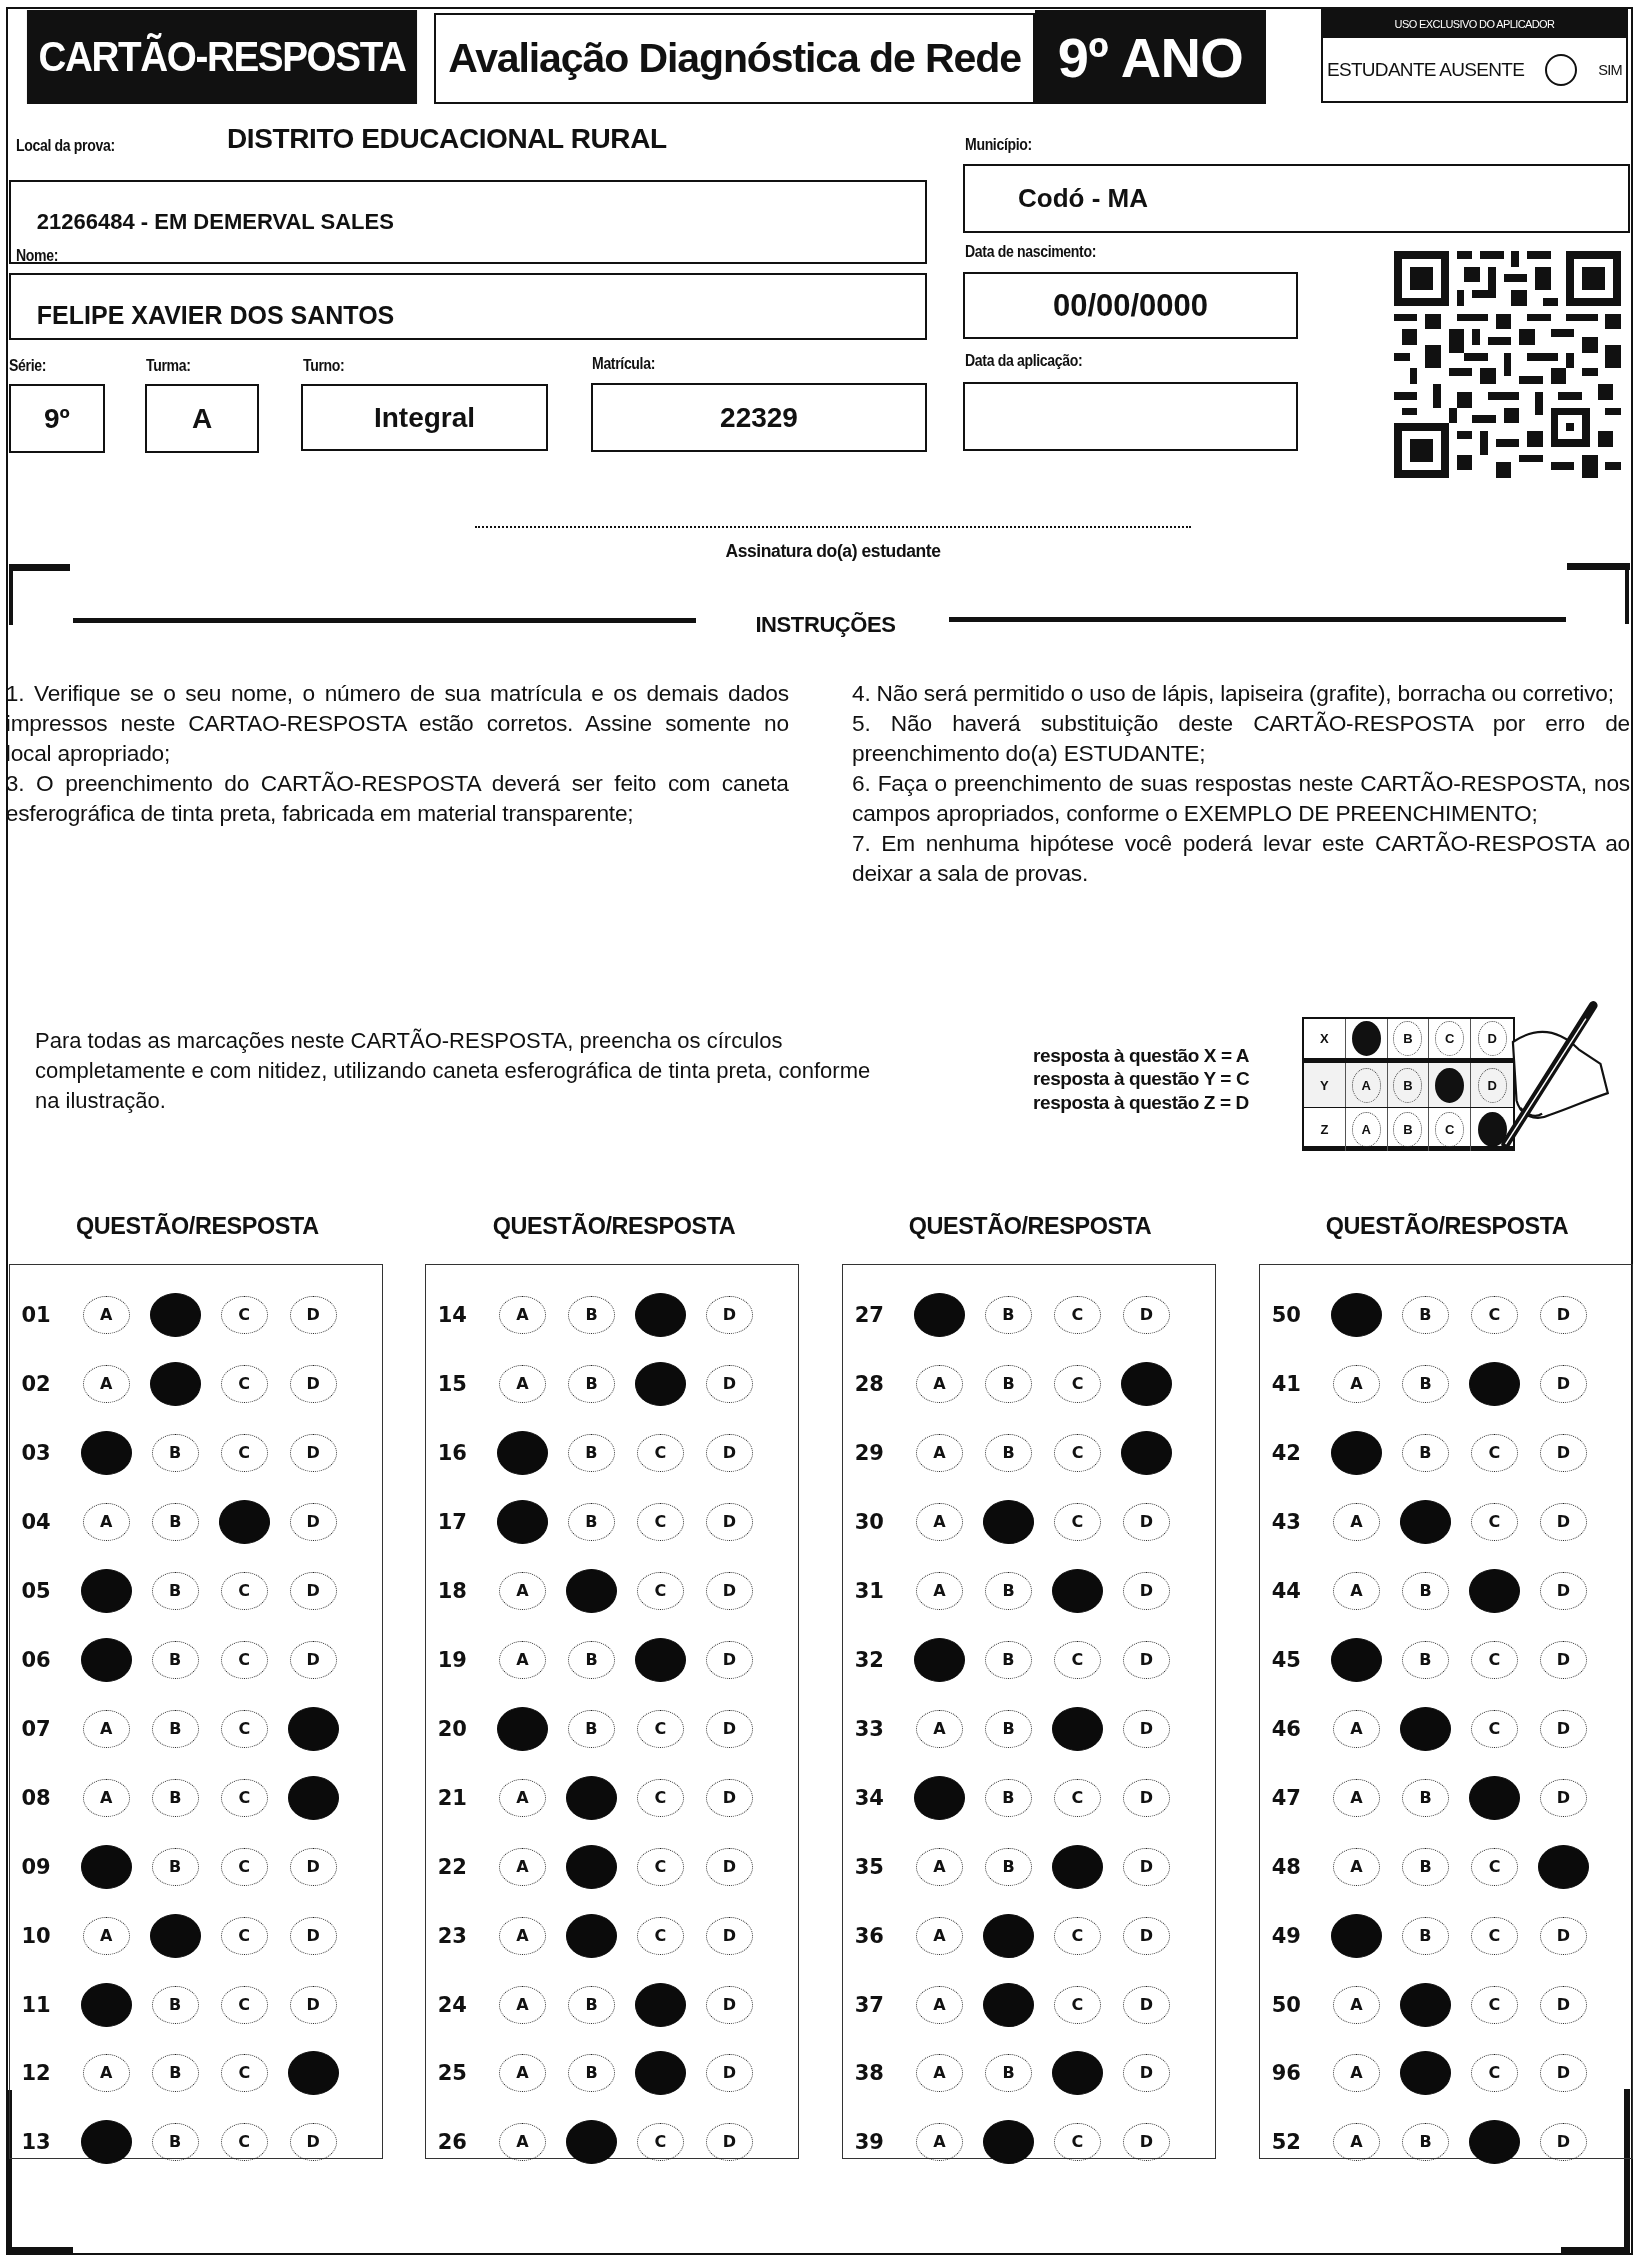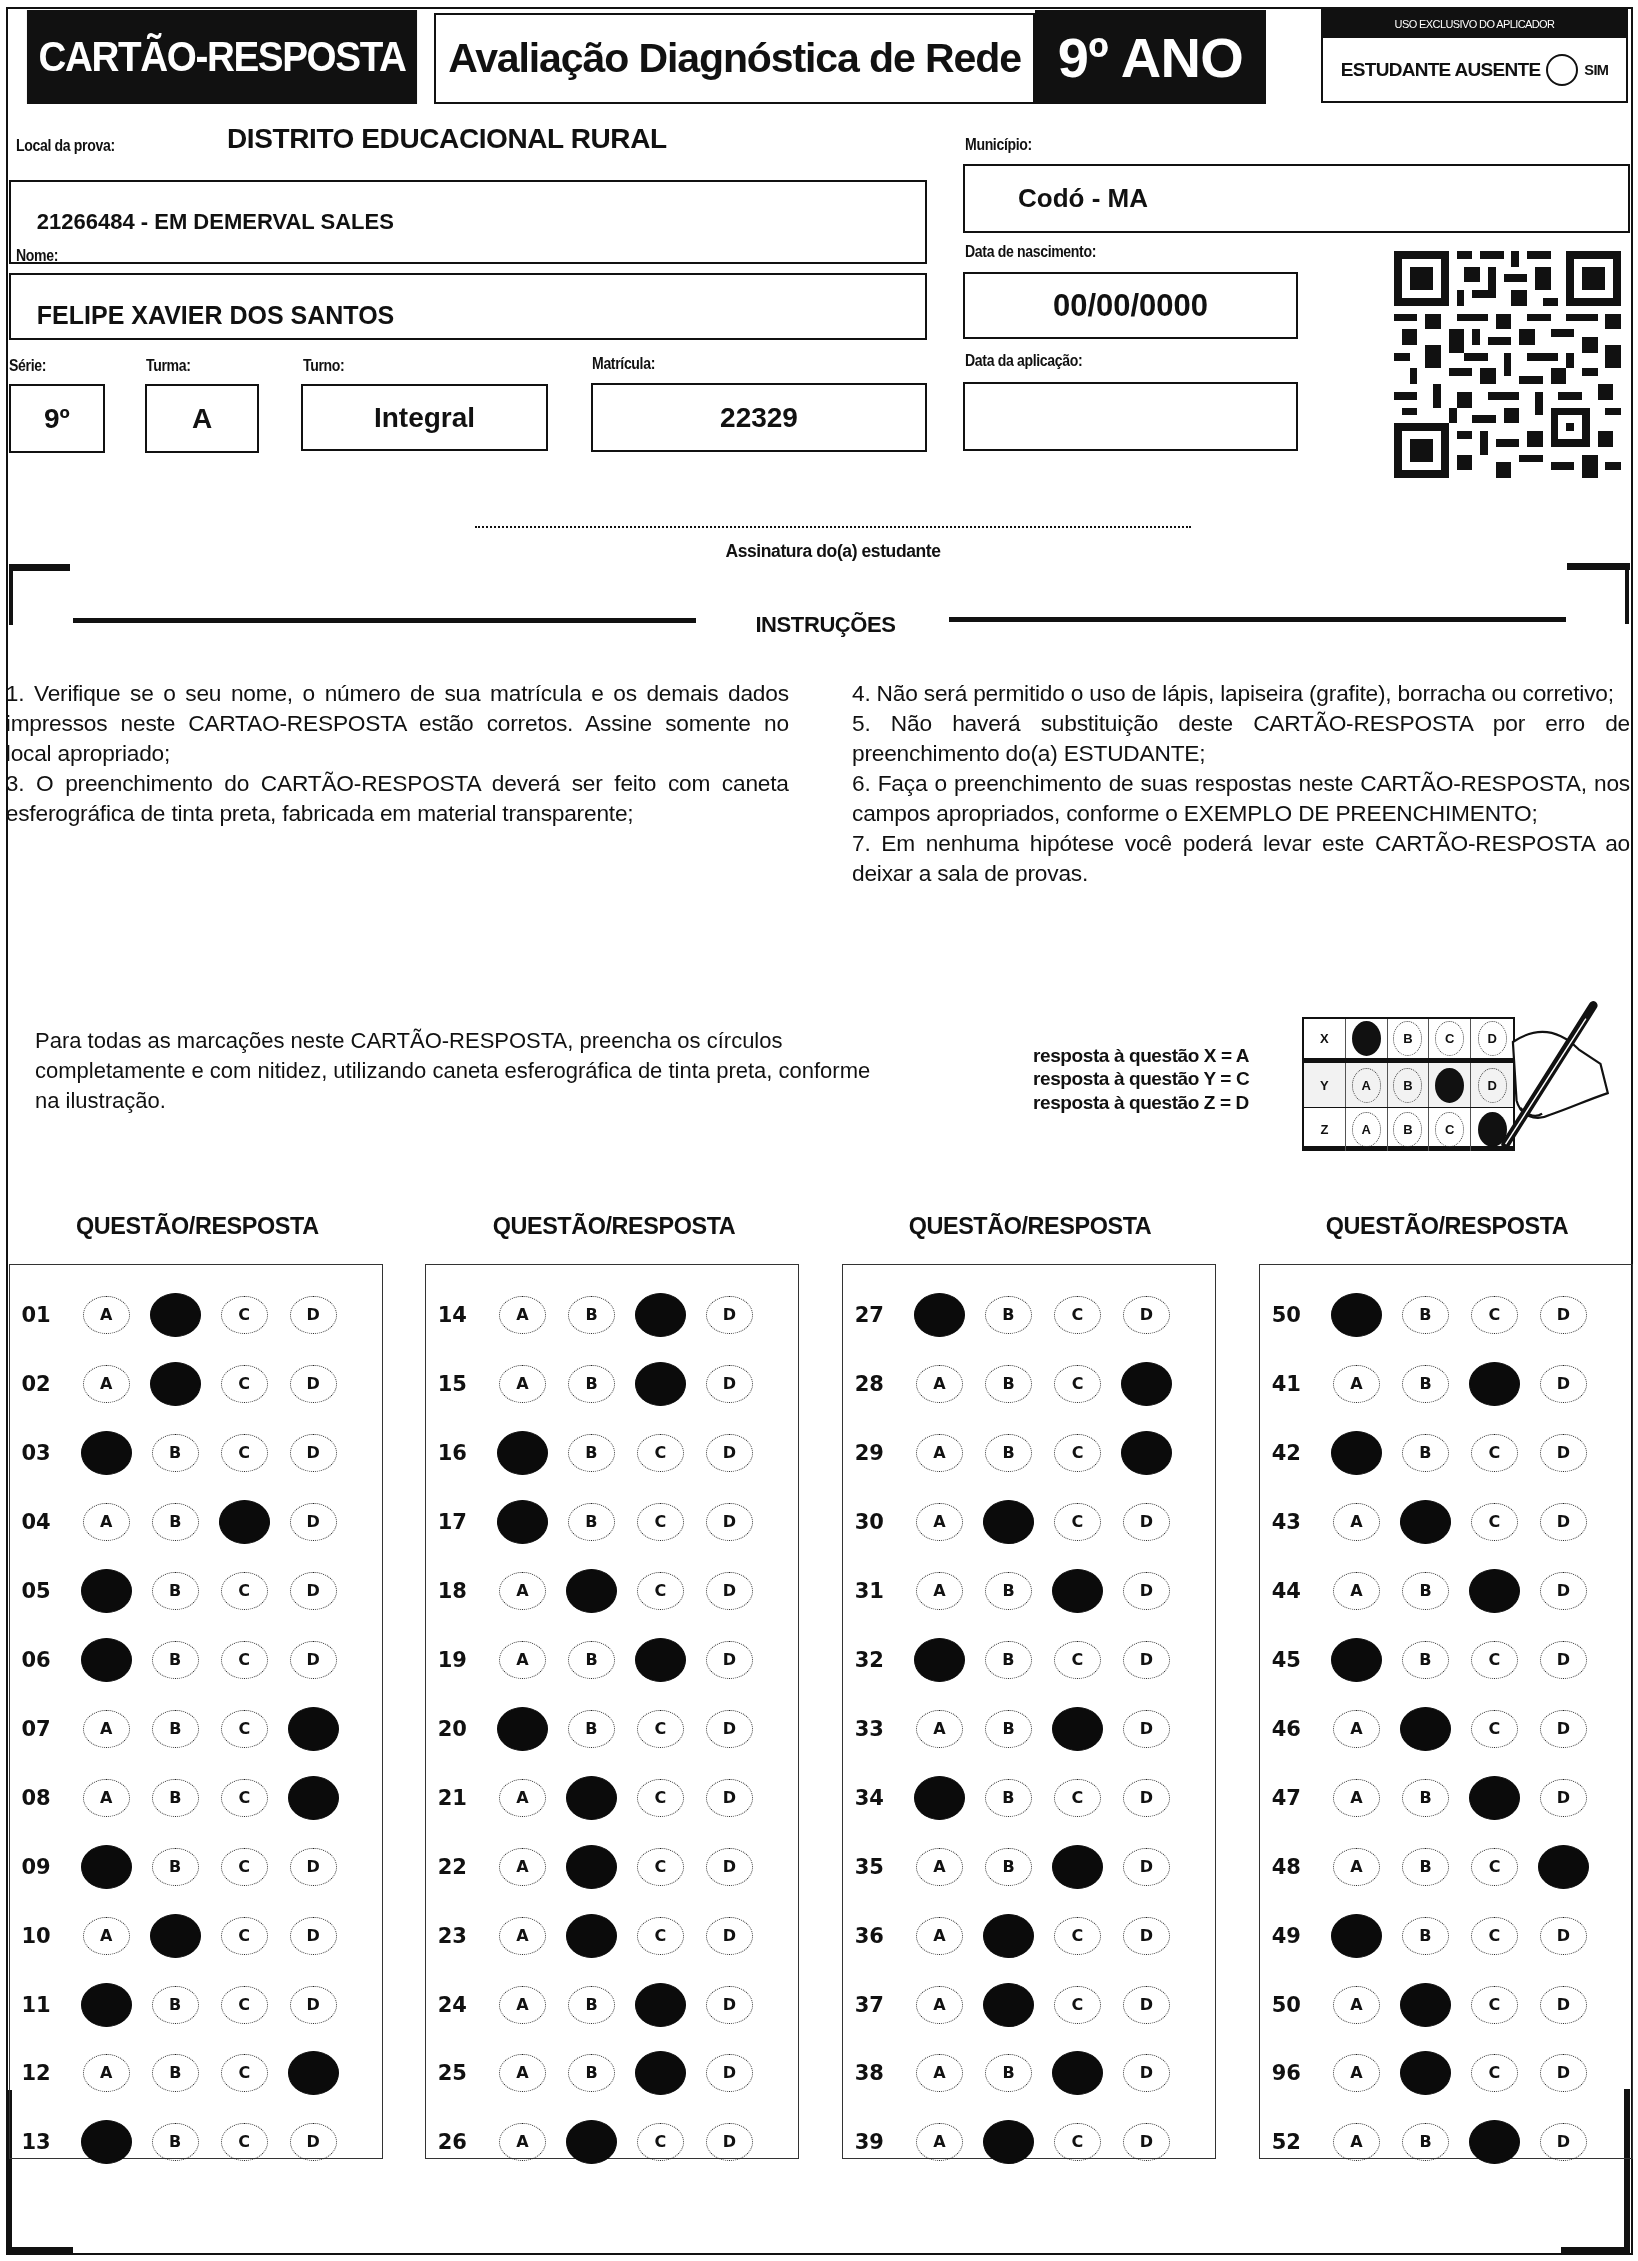--- a/index.html
+++ b/index.html
@@ -8,21 +8,21 @@
 
   .page-frame { position: absolute; left: 5.8px; top: 7.3px; width: 1627px; height: 2248px; border: 2.2px solid #111; }
 
   
   .hdr-black { position: absolute; background: #111; color: #fff; display: flex; align-items: center; justify-content: center; font-family: "Liberation Sans", sans-serif; font-weight: bold; }
   .hdr-title { left: 10.2px; top: 10.2px; width: 424px; height: 94px; font-size: 42px; letter-spacing: -1.5px; transform: scaleX(0.92); transform-origin: center; }
   .hdr-white { position: absolute; left: 434px; top: 13px; width: 601px; height: 91px; border: 2.2px solid #111; display:flex; align-items:center; justify-content:center; font-size: 41px; font-weight: bold; letter-spacing: -1.1px; }
   .hdr-grade { left: 1035px; top: 10.2px; width: 231px; height: 94px; font-size: 56px; letter-spacing: -0.7px; }
   .apl-box { position: absolute; left: 1321px; top: 7.3px; width: 307px; height: 96px; border: 2.2px solid #111; }
   .apl-head { background: #111; color: #fff; height: 29px; font-size: 11px; display:flex; align-items:center; justify-content:center; letter-spacing:-0.6px; }
-  .apl-body { display:flex; align-items:center; justify-content:center; height: 63px; font-size: 19px; font-weight: bold; letter-spacing: -0.7px; gap: 6px; }
+  .apl-body { display:flex; align-items:center; justify-content:center; height: 63px; font-size: 19px; font-weight: normal; letter-spacing: -0.7px; gap: 21px; }
   .apl-circle { width: 32px; height: 32px; border: 2.2px solid #111; border-radius: 50%; display:inline-block; }
   .apl-sim { font-size: 14.6px; }
 
   
   .lbl { position: absolute; font-size: 16px; font-weight: bold; letter-spacing: -0.4px; transform: scaleX(0.88); transform-origin: left; }
   .box { position: absolute; border: 2.9px solid #111; display: flex; align-items: center; font-weight: bold; }
   .district { position: absolute; left: 227px; top: 123px; font-size: 28px; font-weight: bold; letter-spacing: -0.4px; }
   .qr { position: absolute; left: 1394px; top: 251px; width: 227px; height: 227px; }
 
   .sig-line { position: absolute; left: 475px; top: 526px; width: 716px; border-top: 2.9px dotted #111; }

